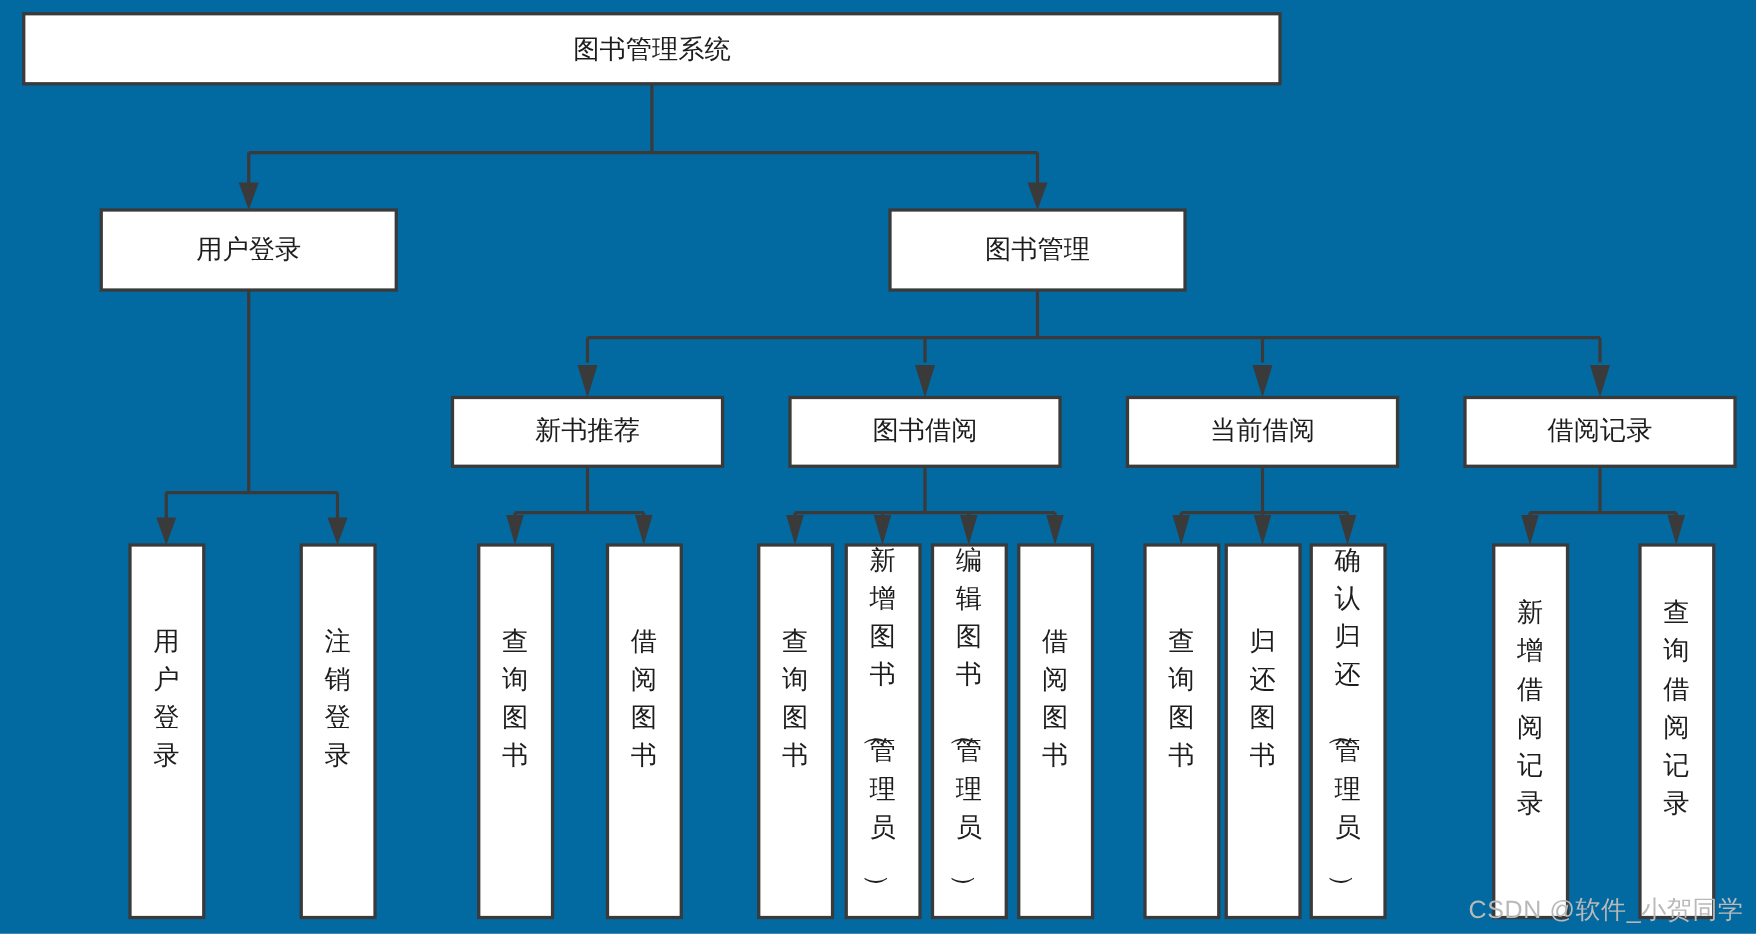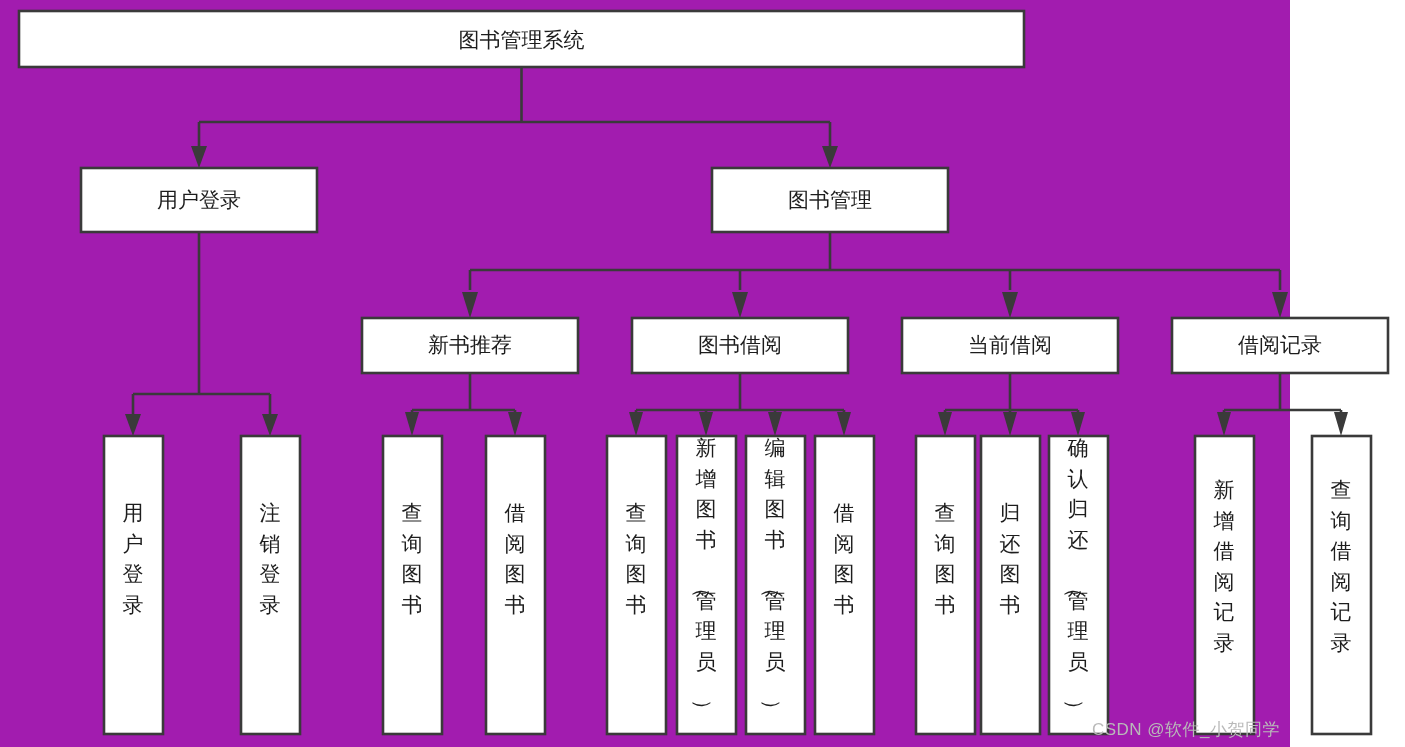--- a/index.html
+++ b/index.html
@@ -8,23 +8,23 @@
     background: #ffffff;
   }
   body {
     width: 1405px;
     height: 747px;
     font-family: "Liberation Sans", "DejaVu Sans", sans-serif;
     overflow: hidden;
   }
   #diagram-root {
     position: relative;
-    width: 1290px;
+    width: 1405px;
     height: 747px;
-    background: #a21caf;
+    background: #0369a1;
   }
   svg.diagram-canvas {
     position: absolute;
     left: 0;
     top: 0;
     width: 1405px;
     height: 747px;
   }
   .node-box {
     fill: #ffffff;
@@ -52,21 +52,21 @@
     font-family: "Liberation Sans", "DejaVu Sans", sans-serif;
     font-size: 21px;
     fill: #1d1d1d;
     text-anchor: middle;
   }
   .watermark {
     position: absolute;
     right: 10px;
     bottom: 6px;
     font-family: "Liberation Sans", "DejaVu Sans", sans-serif;
-    font-size: 17px;
+    font-size: 20px;
     color: #b9b9b9;
     white-space: nowrap;
     letter-spacing: 0.5px;
     user-select: none;
   }
 </style>
 </head>
 <body>
 
 <div id="diagram-root">

